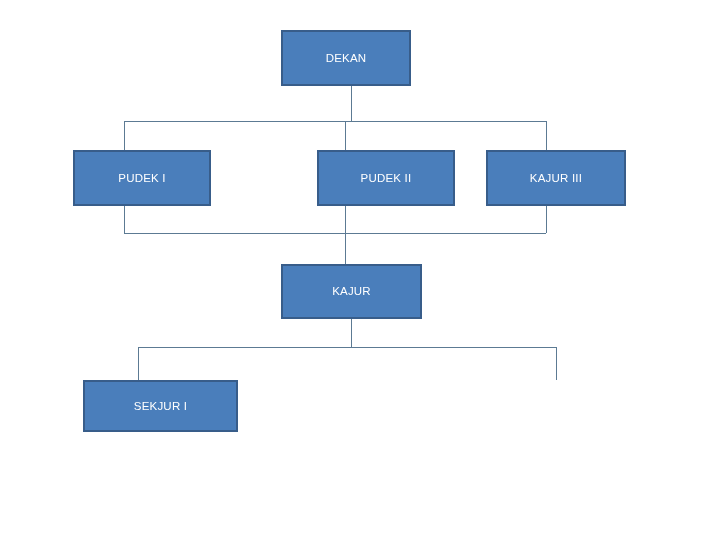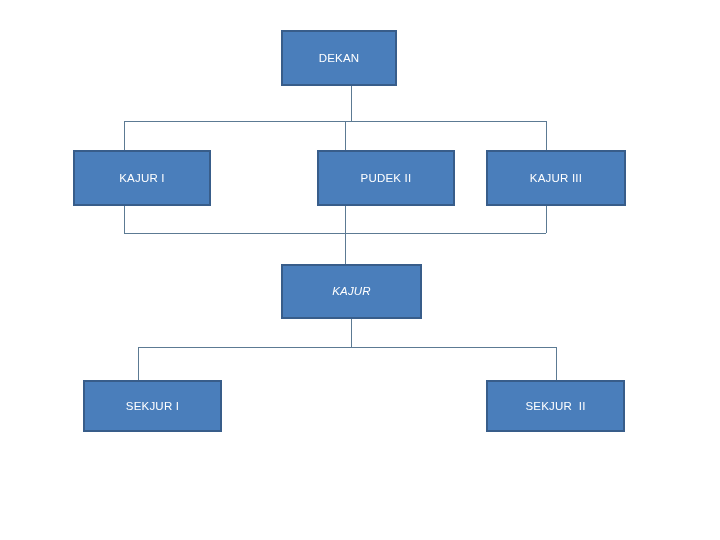--- a/index.html
+++ b/index.html
@@ -38,26 +38,26 @@
     color: #FFFFFF;
     font-family: "Liberation Sans", sans-serif;
     font-size: 11.5px;
     font-weight: 400;
     letter-spacing: 0.2px;
     white-space: pre;
     text-align: center;
     line-height: 1.1;
   }
   
-  .node-dekan      { left: 281px; top: 30px;  width: 116px; height: 56px; }
+  .node-dekan      { left: 281px; top: 30px;  width: 130px; height: 56px; }
   .node-pudek-1    { left: 73px;  top: 150px; width: 138px; height: 56px; }
   .node-pudek-2    { left: 276px; top: 150px; width: 138px; height: 56px; margin-left: 41px; }
   .node-pudek-3    { left: 486px; top: 150px; width: 140px; height: 56px; }
-  .node-kajur      { left: 281px; top: 264px; width: 141px; height: 55px; font-style: italic; }
-  .node-sekjur-1   { left: 83px;  top: 380px; width: 139px; height: 52px; }
+  .node-kajur      { left: 281px; top: 264px; width: 141px; height: 55px; }
+  .node-sekjur-1   { left: 83px;  top: 380px; width: 155px; height: 52px; }
   .node-sekjur-2   { left: 486px; top: 380px; width: 139px; height: 52px; }
 </style>
 </head>
 <body>
 
 <div id="chart-canvas">
 
   <svg id="connector-layer" viewBox="0 0 720 540" width="720" height="540" shape-rendering="crispEdges">
     <g stroke="#5C7A93" stroke-width="1" fill="none">
 
@@ -76,25 +76,24 @@
       <line x1="351.5" y1="319" x2="351.5" y2="347"></line>
       <line x1="138" y1="347" x2="556" y2="347"></line>
       <line x1="138" y1="347" x2="138" y2="380"></line>
       <line x1="556" y1="347" x2="556" y2="380"></line>
 
     </g>
   </svg>
 
   <div class="org-box node-dekan">DEKAN</div>
 
-  <div class="org-box node-pudek-1">KAJUR I</div>
+  <div class="org-box node-pudek-1">PUDEK I</div>
 
   <div class="org-box node-pudek-2">PUDEK II</div>
 
   <div class="org-box node-pudek-3">KAJUR III</div>
 
   <div class="org-box node-kajur">KAJUR</div>
 
   <div class="org-box node-sekjur-1">SEKJUR I</div>
 
-  <div class="org-box node-sekjur-2">SEKJUR  II</div>
 
 </div>
 
 </body></html>

